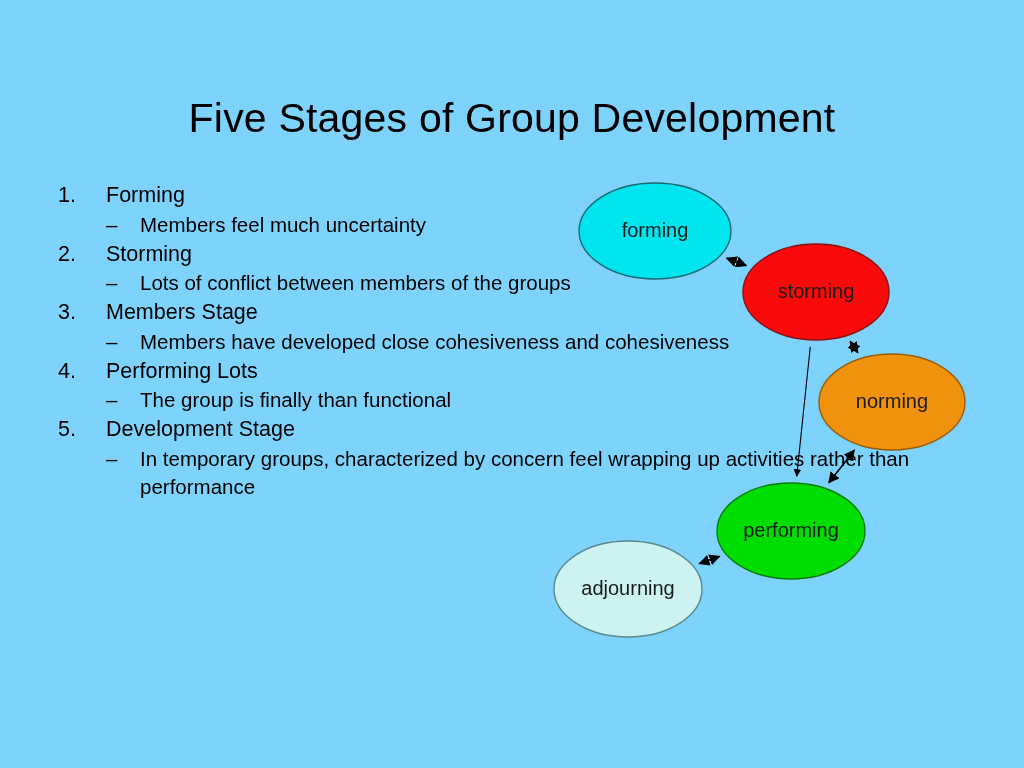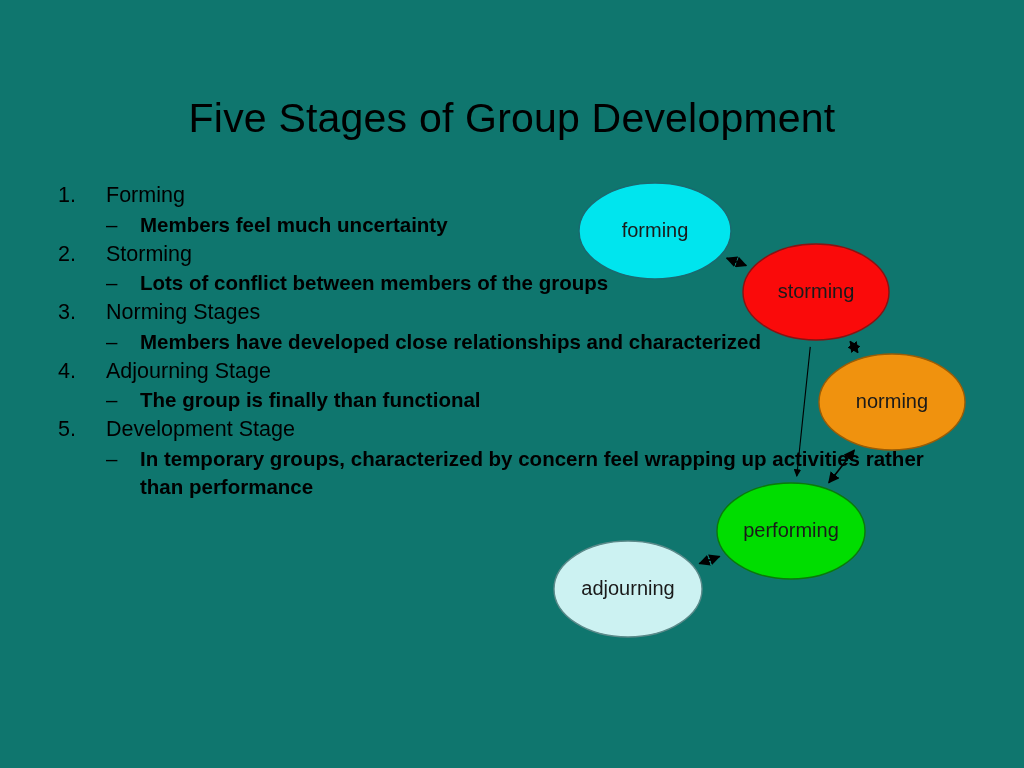--- a/index.html
+++ b/index.html
@@ -9,21 +9,21 @@
     background: #ffffff;
   }
   body {
     font-family: "Liberation Sans", sans-serif;
     color: #000000;
   }
   #slide {
     position: relative;
     width: 1024px;
     height: 768px;
-    background: #0f766e;
+    background: #7dd3fc;
     overflow: hidden;
   }
 
   
   #slide-title {
     position: absolute;
     left: 0;
     top: 68px;
     width: 1024px;
     text-align: center;
@@ -69,21 +69,20 @@
     color: #000000;
     margin-left: 52px;
   }
   .sub-dash {
     width: 34px;
     flex: 0 0 34px;
   }
   .sub-text {
     flex: 1 1 auto;
     max-width: 800px;
-    font-weight: bold;
   }
 
   
   #diagram {
     position: absolute;
     left: 0;
     top: 0;
     width: 1024px;
     height: 768px;
     pointer-events: none;
@@ -124,32 +123,32 @@
       </div>
       <div class="sub-line">
         <span class="sub-dash">–</span>
         <span class="sub-text">Lots of conflict between members of the groups</span>
       </div>
     </div>
 
     <div class="stage-block">
       <div class="stage-line">
         <span class="stage-num">3.</span>
-        <span class="stage-name">Norming Stages</span>
-      </div>
-      <div class="sub-line">
-        <span class="sub-dash">–</span>
-        <span class="sub-text">Members have developed close relationships and characterized</span>
+        <span class="stage-name">Members Stage</span>
+      </div>
+      <div class="sub-line">
+        <span class="sub-dash">–</span>
+        <span class="sub-text">Members have developed close cohesiveness and cohesiveness</span>
       </div>
     </div>
 
     <div class="stage-block">
       <div class="stage-line">
         <span class="stage-num">4.</span>
-        <span class="stage-name">Adjourning Stage</span>
+        <span class="stage-name">Performing Lots</span>
       </div>
       <div class="sub-line">
         <span class="sub-dash">–</span>
         <span class="sub-text">The group is finally than functional</span>
       </div>
     </div>
 
     <div class="stage-block">
       <div class="stage-line">
         <span class="stage-num">5.</span>

